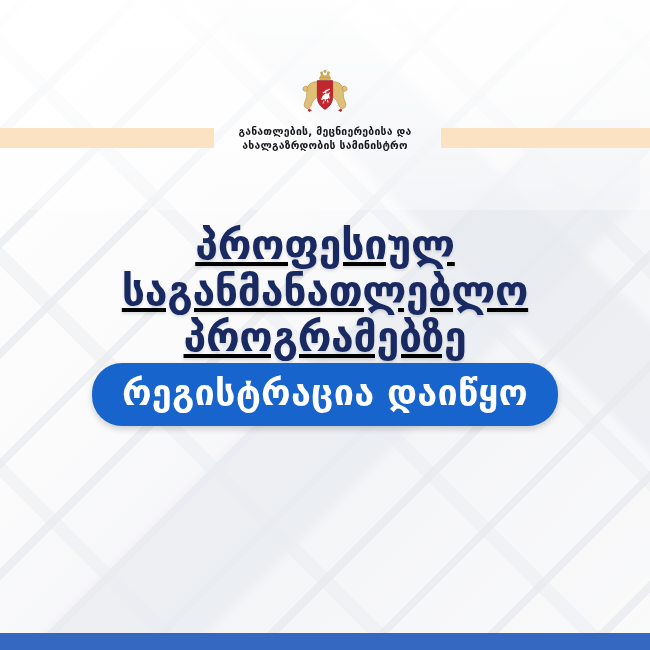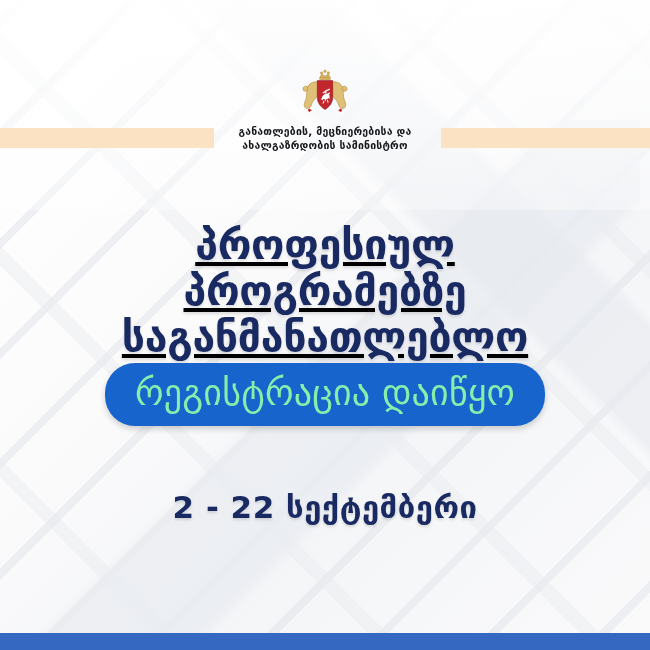--- a/index.html
+++ b/index.html
@@ -142,23 +142,23 @@
   
   .cta-wrap {
     position: absolute;
     left: 0; right: 0;
     top: 363px;
     display: flex;
     justify-content: center;
   }
   .cta-pill {
     background: #1764cc;
-    color: #86efac;
+    color: #ffffff;
     font-size: 36px;
-    font-weight: 400;
+    font-weight: 700;
     line-height: 1;
     letter-spacing: 0.2px;
     padding: 12px 30px 15px 30px;
     border-radius: 30px;
     box-shadow: 0 3px 6px rgba(0,0,0,0.18);
     white-space: nowrap;
   }
 
   
   .date-line {
@@ -256,26 +256,25 @@
           <path d="M41.5 40.5 L39.2 42.4 L41.8 44 L43.4 42 Z"></path>
         </g>
       </svg>
     </span>
     <div class="ministry-name">განათლების, მეცნიერებისა და
 ახალგაზრდობის სამინისტრო</div>
   </div>
 
   <div class="headline">
     <span class="hl">პროფესიულ</span>
+    <span class="hl">საგანმანათლებლო</span>
     <span class="hl">პროგრამებზე</span>
-    <span class="hl">საგანმანათლებლო</span>
   </div>
 
   <div class="cta-wrap">
     <div class="cta-pill">რეგისტრაცია დაიწყო</div>
   </div>
 
-  <div class="date-line">2 - 22 სექტემბერი</div>
 
 
   <div class="bottom-bar"></div>
 
 </div>
 
 </body></html>

